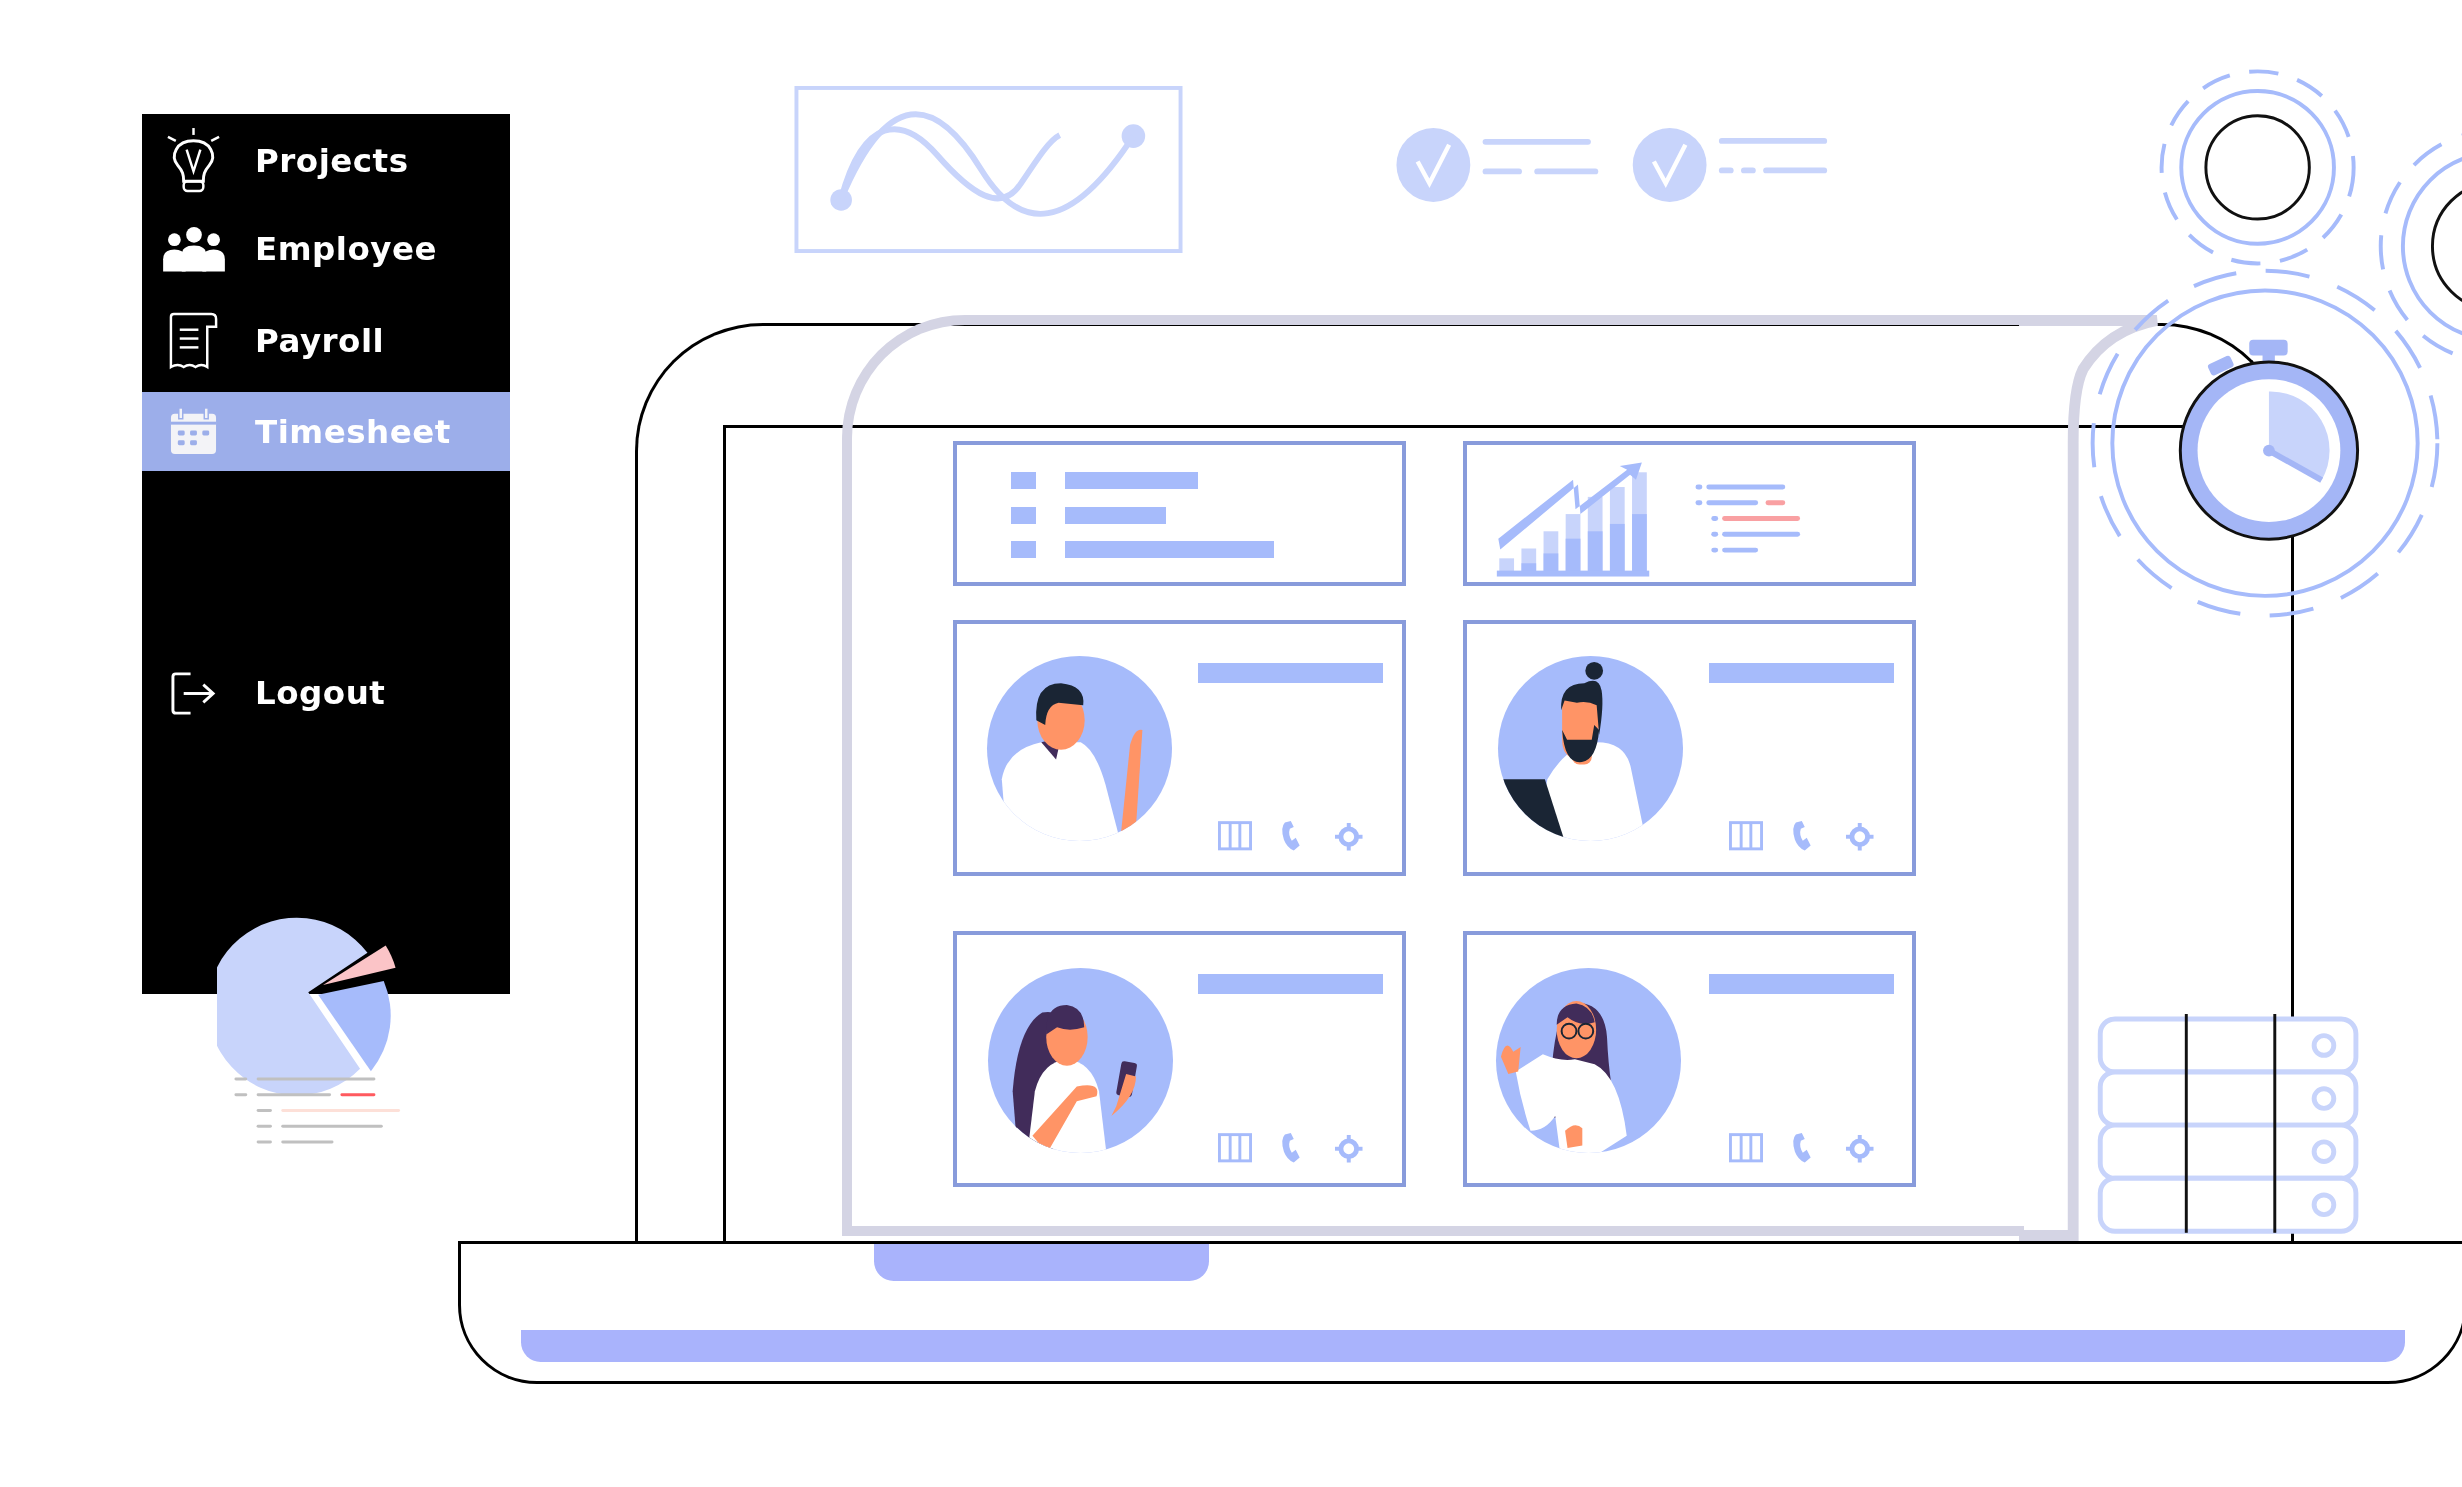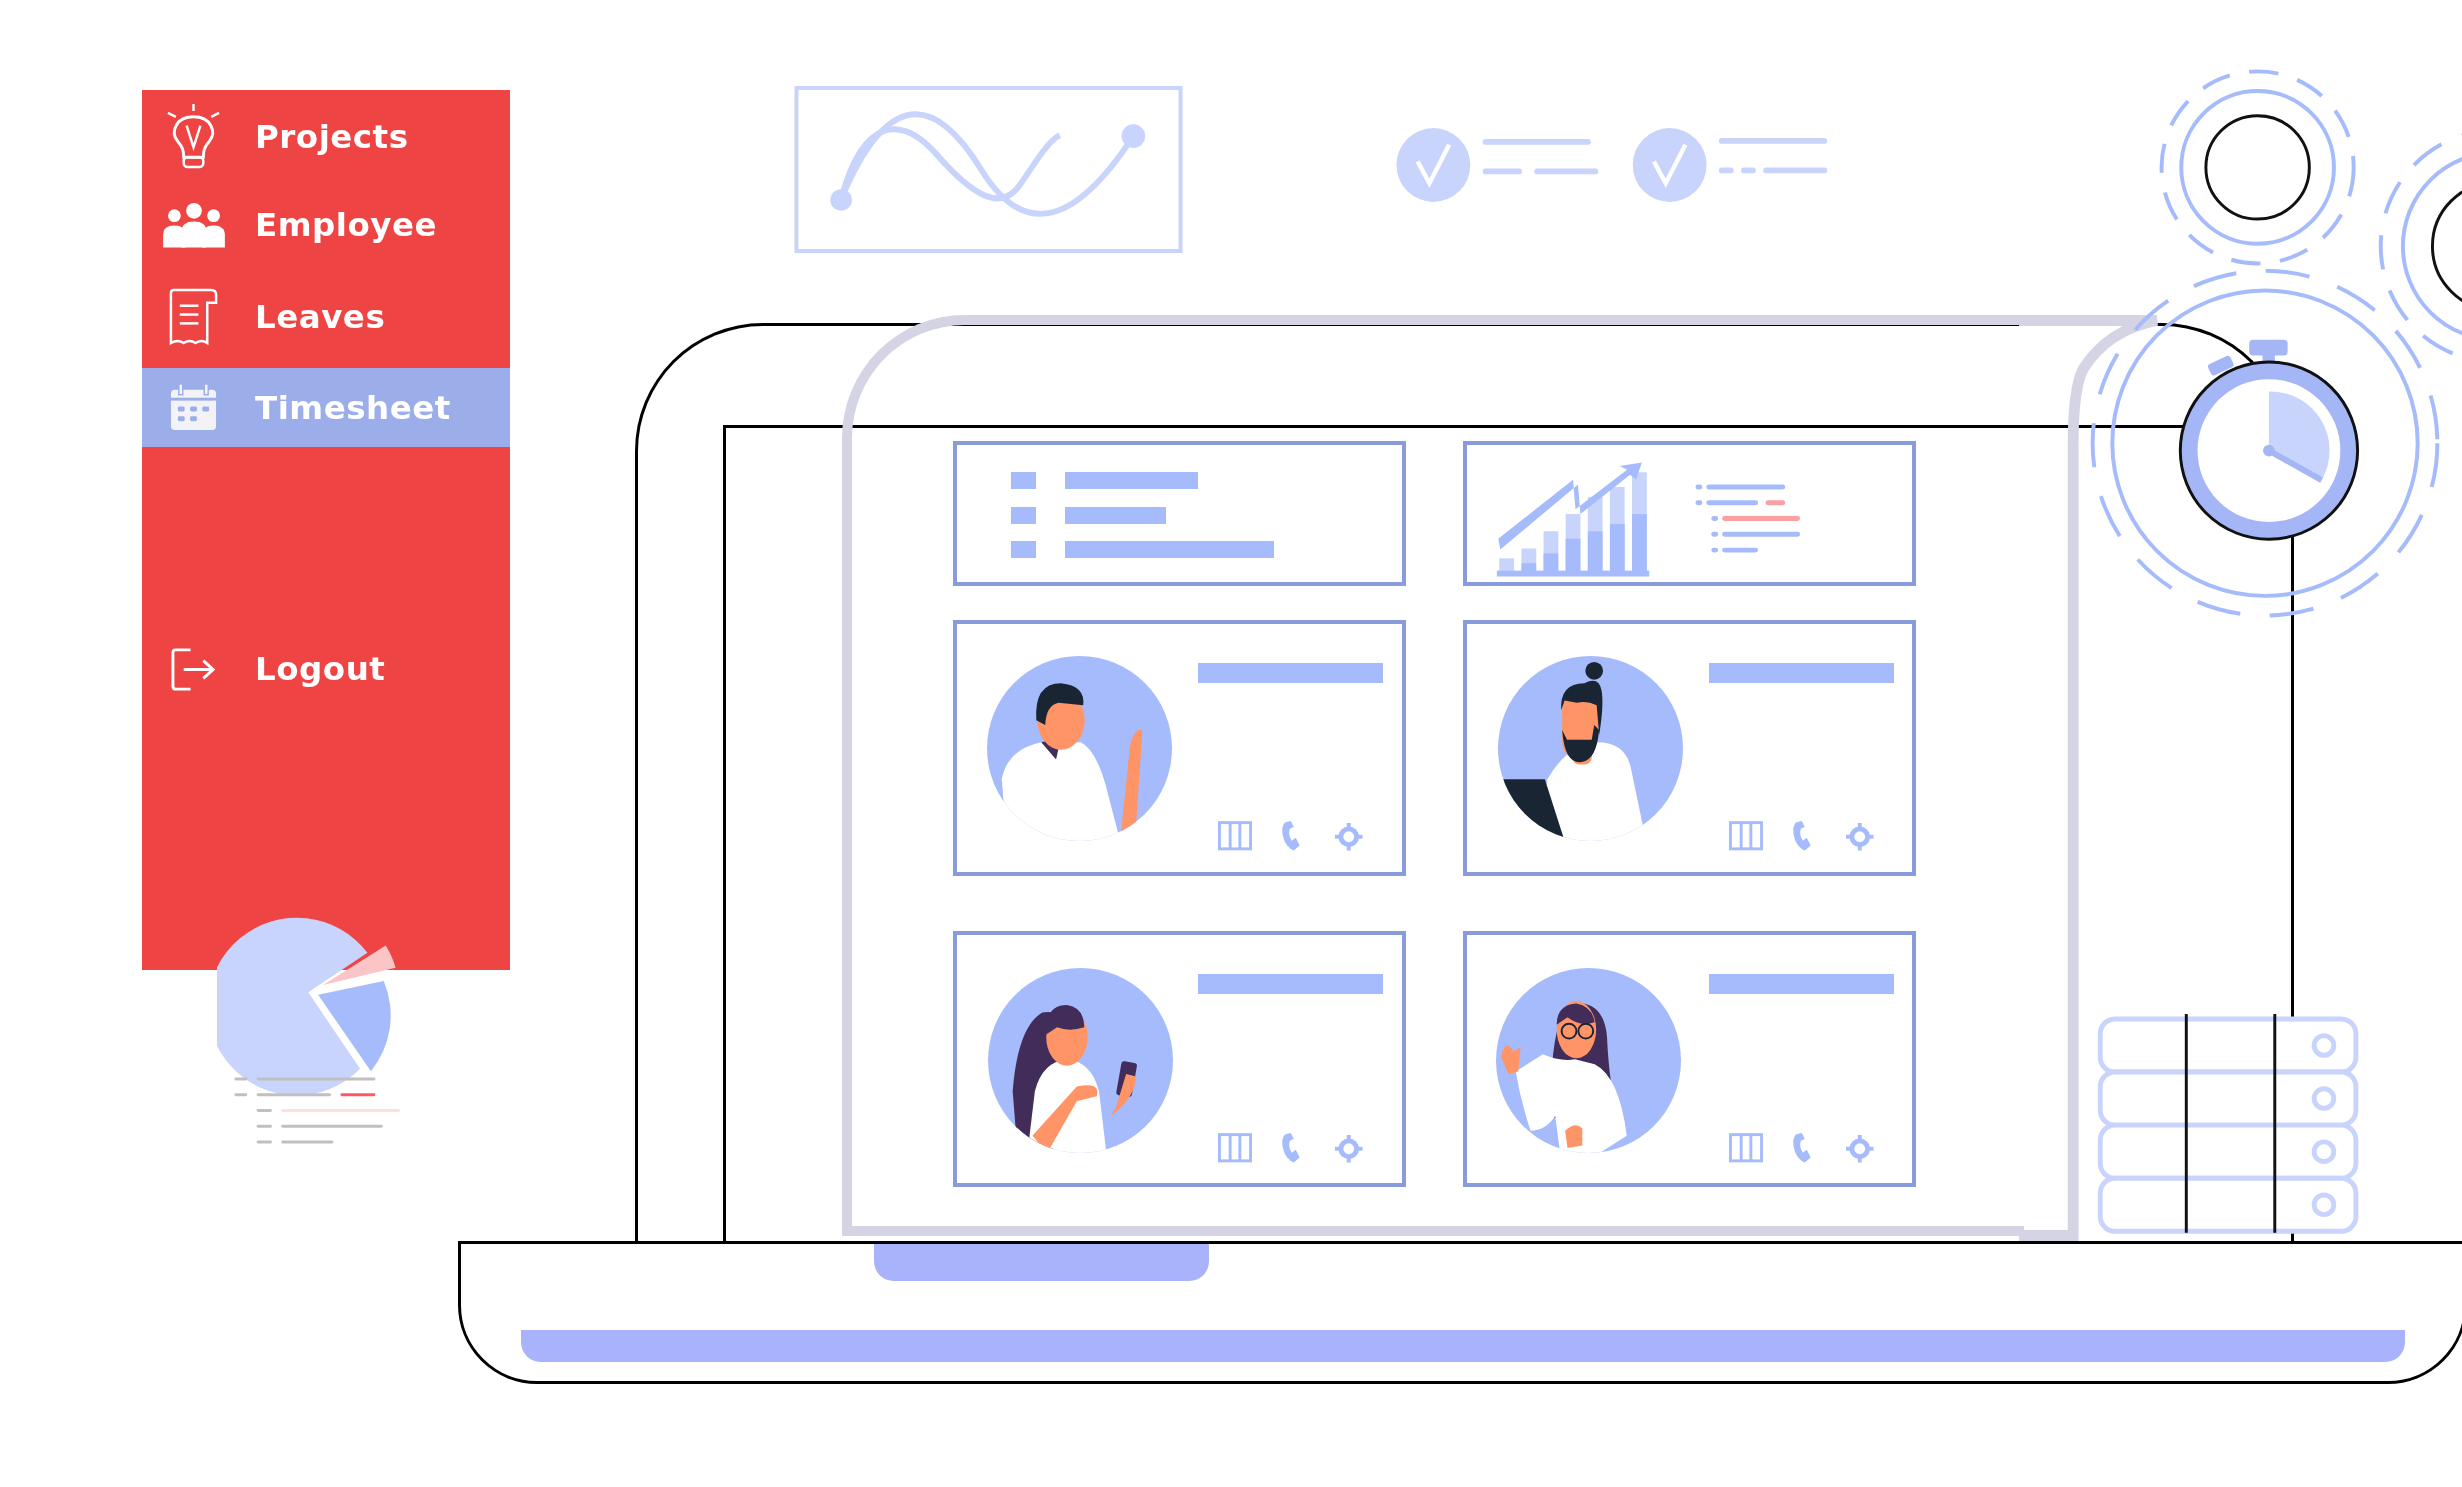--- a/index.html
+++ b/index.html
@@ -1,19 +1,19 @@
 <!DOCTYPE html>
 <html style="font-size:7.9px"><head>
 <meta charset="utf-8">
 <style>
   html,body{margin:0;padding:0;background:#ffffff;}
   body{width:2873px;height:1488px;position:relative;overflow:hidden;font-family:"DejaVu Sans","Liberation Sans",sans-serif;}
   .abs{position:absolute;}
   
-  .sidebar{position:absolute;left:142px;top:90px;width:368px;height:880px;background:#ef4444;}
+  .sidebar{position:absolute;left:142px;top:114px;width:368px;height:880px;background:#000000;}
   .nav-item{position:absolute;left:0;width:368px;height:74px;display:flex;align-items:center;}
   .nav-item.active{background:#9caeea;}
   .nav-icon{position:absolute;left:19.7px;width:64px;height:64px;display:flex;align-items:center;justify-content:center;}
   .nav-label{position:absolute;left:113px;color:#ffffff;font-weight:bold;font-size:32.5px;letter-spacing:0.5px;font-family:"DejaVu Sans",sans-serif;}
   
   .card{position:absolute;border:4.9px solid #889bdb;background:#fff;box-sizing:border-box;}
   .bar{position:absolute;background:#a6bbfb;}
   .avatar{position:absolute;border-radius:50%;background:#a6bbfb;overflow:hidden;}
   .laptop-lid{position:absolute;left:635px;top:323px;width:1655px;height:926px;border:3.4px solid #000;border-radius:128px 128px 0 0;border-bottom:none;box-sizing:border-box;}
   .screen{position:absolute;left:723px;top:425px;width:1571px;height:818px;border:3px solid #000;border-bottom:none;box-sizing:border-box;background:#fff;}
@@ -78,21 +78,21 @@
   </div>
   <div class="nav-item" style="top:190px;">
     <span class="nav-icon">
       <svg width="54" height="59" viewBox="0 0 110 120">
           <path d="M8 112 L8 10 Q8 4 14 4 L90 4 Q100 4 100 14 L100 30 L82 30 L82 112 Q70 104 58 112 Q46 104 34 112 Q22 104 8 112 Z" fill="none" stroke="#fff" stroke-width="5"></path>
           <line x1="26" y1="36" x2="64" y2="36" stroke="#fff" stroke-width="5"></line>
           <line x1="26" y1="54" x2="64" y2="54" stroke="#fff" stroke-width="5"></line>
           <line x1="26" y1="72" x2="64" y2="72" stroke="#fff" stroke-width="5"></line>
         </svg>
     </span>
-    <span class="nav-label">Leaves</span>
+    <span class="nav-label">Payroll</span>
   </div>
   <div class="nav-item active" style="top:278px;height:79px;text-decoration:underline;">
     <span class="nav-icon">
       <svg width="49" height="49" viewBox="0 0 100 100">
           <rect x="4" y="14" width="92" height="82" rx="8" fill="#f3f3f7"></rect>
           <rect x="20" y="2" width="8" height="22" fill="#f3f3f7" stroke="#9caeea" stroke-width="3"></rect>
           <rect x="72" y="2" width="8" height="22" fill="#f3f3f7" stroke="#9caeea" stroke-width="3"></rect>
           <rect x="4" y="30" width="92" height="6" fill="#9caeea"></rect>
           <rect x="18" y="48" width="14" height="10" rx="3" fill="#9caeea"></rect>
           <rect x="43" y="48" width="14" height="10" rx="3" fill="#9caeea"></rect>

